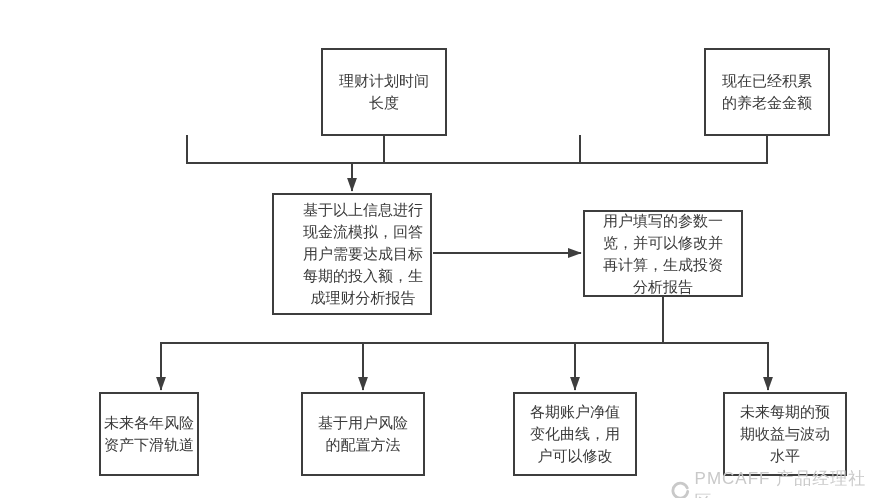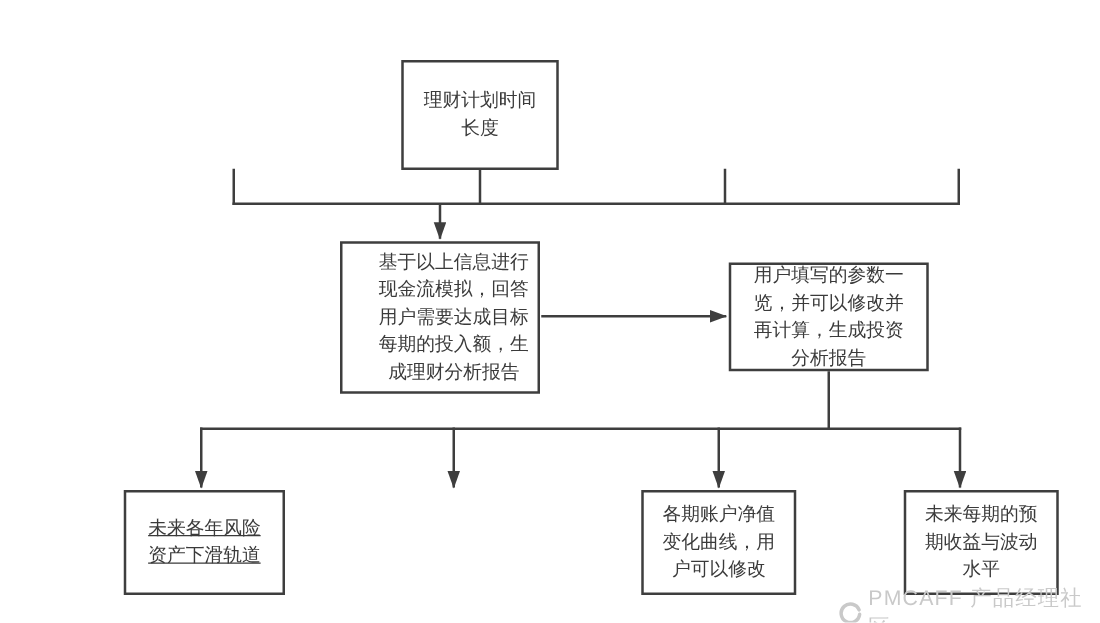--- a/index.html
+++ b/index.html
@@ -37,21 +37,21 @@
   }
   
   .n-top1{left:124px;top:48px;width:126px;height:88px;}
   .n-top2{left:321px;top:48px;width:126px;height:88px;}
   .n-top3{left:517px;top:48px;width:126px;height:88px;}
   .n-top4{left:704px;top:48px;width:126px;height:88px;}
   
   .n-mid-left{left:272px;top:193px;width:160px;height:122px;padding-left:22px;}
   .n-mid-right{left:583px;top:210px;width:160px;height:87px;}
   
-  .n-bot1{left:99px;top:392px;width:129px;height:84px;text-decoration:underline;}
+  .n-bot1{left:99px;top:392px;width:100px;height:84px;}
   .n-bot2{left:301px;top:392px;width:124px;height:84px;}
   .n-bot3{left:513px;top:392px;width:124px;height:84px;}
   .n-bot4{left:706px;top:392px;width:124px;height:84px;margin-left:17px;}
 
   .connector-layer{
     position:absolute;
     left:0;top:0;
     width:880px;height:498px;
     z-index:1;
   }
@@ -111,38 +111,46 @@
     <line x1="161" y1="342" x2="161" y2="390" marker-end="url(#arrow)"></line>
     <line x1="363" y1="342" x2="363" y2="390" marker-end="url(#arrow)"></line>
     <line x1="575" y1="342" x2="575" y2="390" marker-end="url(#arrow)"></line>
     <line x1="768" y1="342" x2="768" y2="390" marker-end="url(#arrow)"></line>
   </svg>
 
   <div class="node n-top2">
     <span>理财计划时间
 长度</span>
   </div>
+  <div class="node n-top4">
+    <span>现在已经积累
+的养老金金额</span>
+  </div>
 
   <div class="node n-mid-left">
     <span>基于以上信息进行
 现金流模拟，回答
 用户需要达成目标
 每期的投入额，生
 成理财分析报告</span>
   </div>
   <div class="node n-mid-right">
     <span>用户填写的参数一
 览，并可以修改并
 再计算，生成投资
 分析报告</span>
   </div>
 
   <div class="node n-bot1">
     <span>未来各年风险
 资产下滑轨道</span>
+  </div>
+  <div class="node n-bot2">
+    <span>基于用户风险
+的配置方法</span>
   </div>
   <div class="node n-bot3">
     <span>各期账户净值
 变化曲线，用
 户可以修改</span>
   </div>
   <div class="node n-bot4">
     <span>未来每期的预
 期收益与波动
 水平</span>

